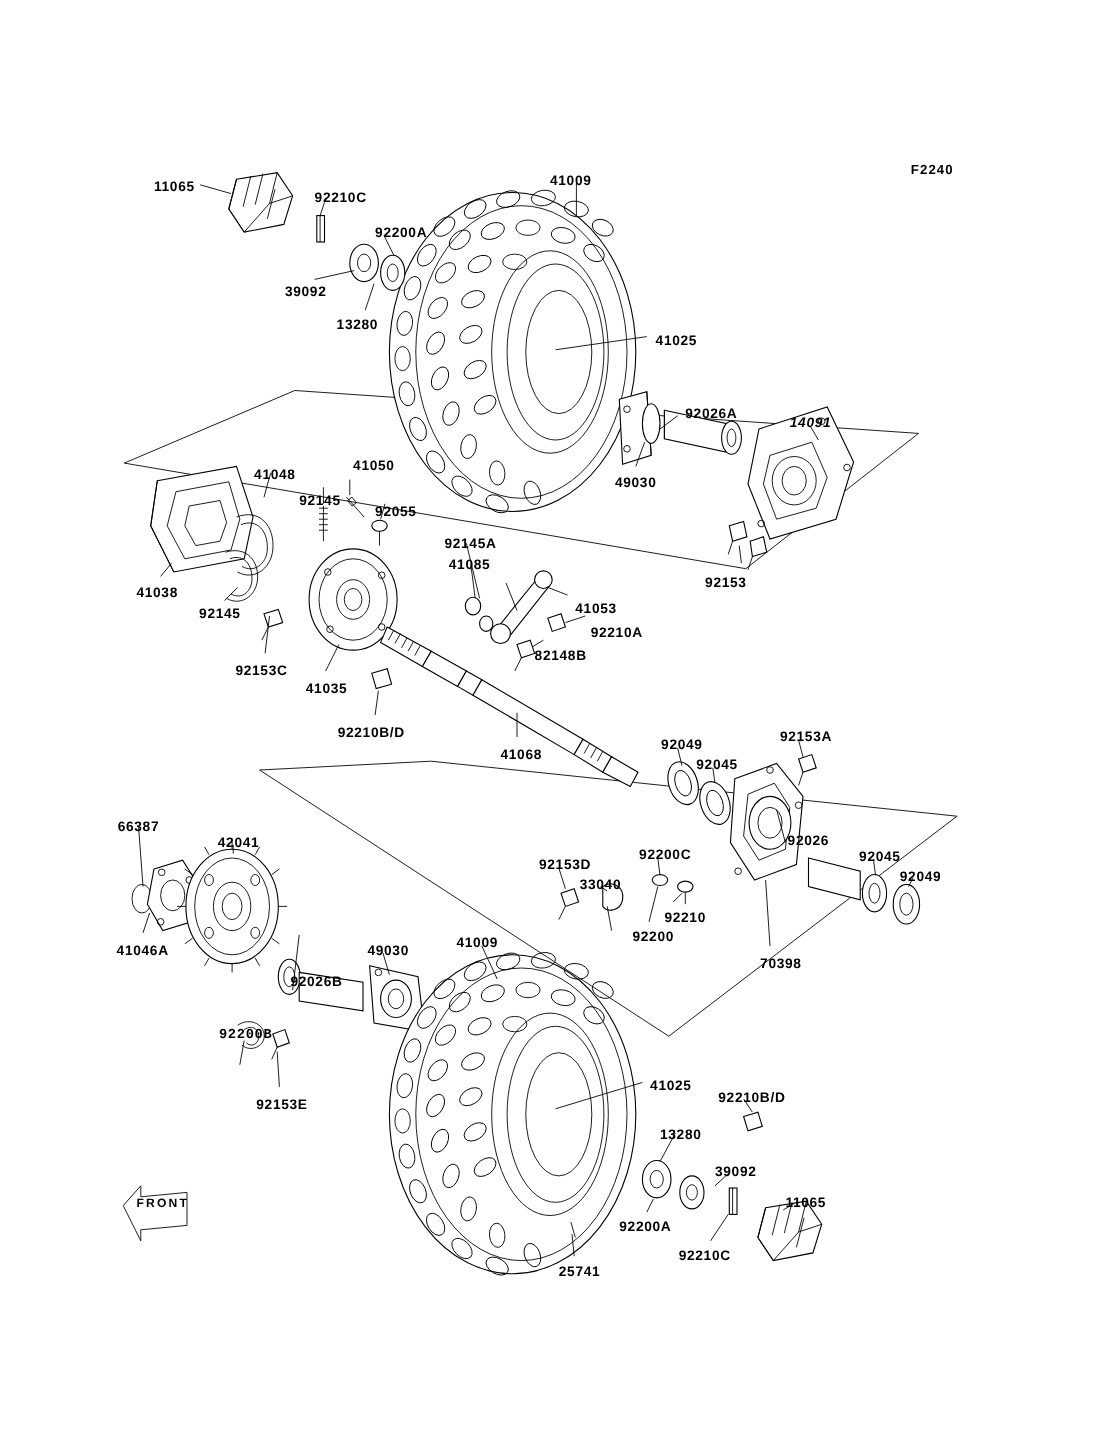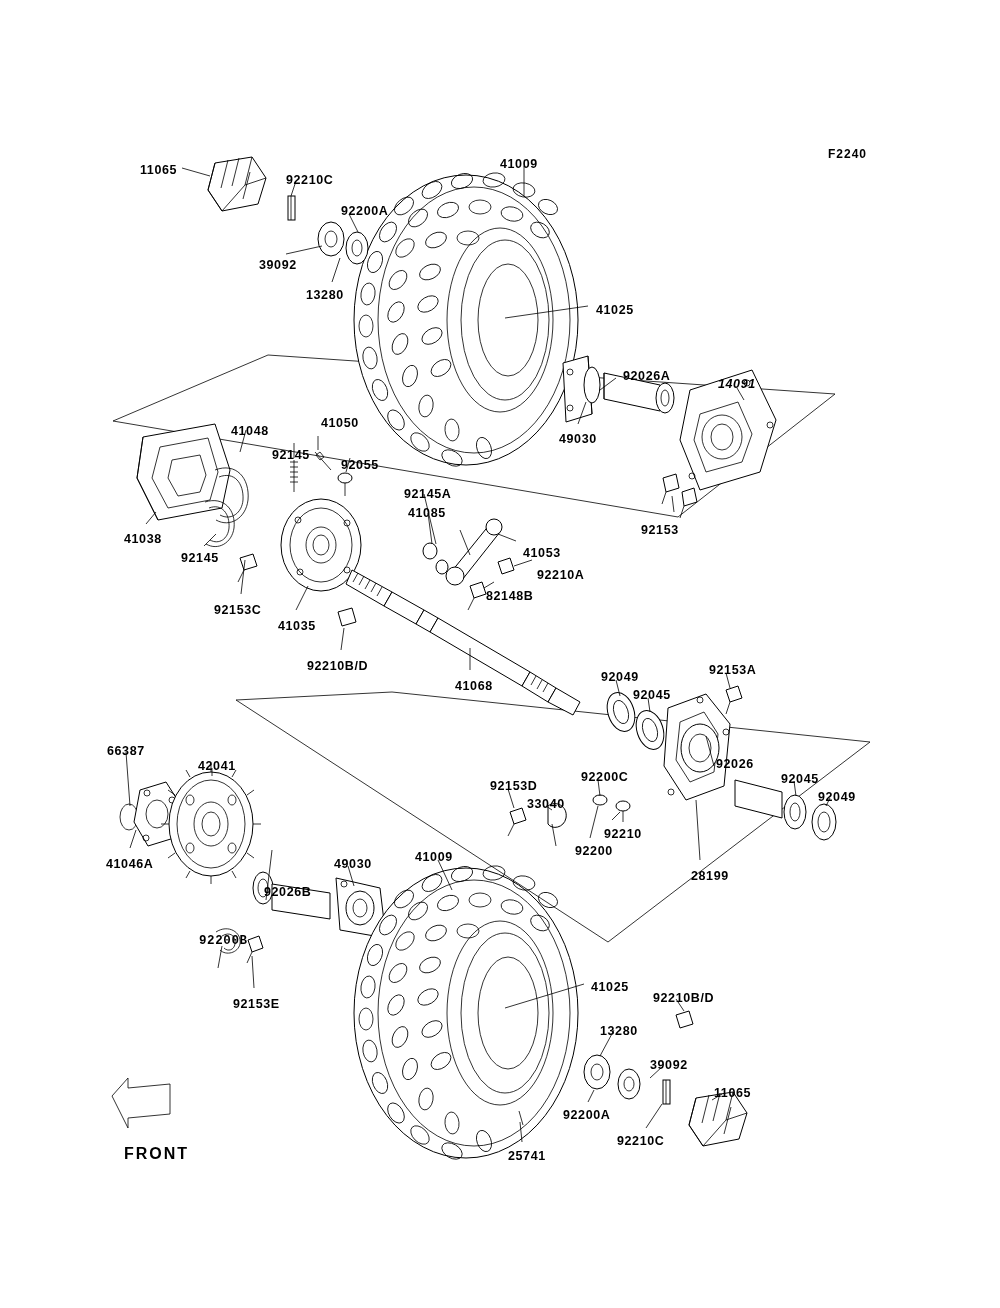--- a/index.html
+++ b/index.html
@@ -454,33 +454,33 @@
       <div class="label" style="left: 107px; top: 744px;">66387</div>
       <div class="label" style="left: 198px; top: 759px;">42041</div>
       <div class="label" style="left: 716px; top: 757px;">92026</div>
       <div class="label" style="left: 781px; top: 772px;">92045</div>
       <div class="label" style="left: 818px; top: 790px;">92049</div>
       <div class="label" style="left: 490px; top: 779px;">92153D</div>
       <div class="label" style="left: 527px; top: 797px;">33040</div>
       <div class="label" style="left: 581px; top: 770px;">92200C</div>
       <div class="label" style="left: 604px; top: 827px;">92210</div>
       <div class="label" style="left: 575px; top: 844px;">92200</div>
-      <div class="label" style="left: 691px; top: 869px;">28199</div>
+      <div class="label" style="left: 691px; top: 869px;">70398</div>
       <div class="label" style="left: 106px; top: 857px;">41046A</div>
       <div class="label" style="left: 264px; top: 841px; margin-top: 44px;">92026B</div>
       <div class="label" style="left: 334px; top: 857px;">49030</div>
       <div class="label" style="left: 415px; top: 850px;">41009</div>
       <div class="label" style="left: 199px; top: 934px; font-family: Liberation Mono, monospace;">92200B</div>
       <div class="label" style="left: 233px; top: 997px;">92153E</div>
       <div class="label" style="left: 591px; top: 980px;">41025</div>
       <div class="label" style="left: 653px; top: 991px;">92210B/D</div>
       <div class="label" style="left: 600px; top: 1024px;">13280</div>
       <div class="label" style="left: 650px; top: 1058px;">39092</div>
       <div class="label" style="left: 714px; top: 1086px;">11065</div>
       <div class="label" style="left: 563px; top: 1108px;">92200A</div>
       <div class="label" style="left: 617px; top: 1134px;">92210C</div>
       <div class="label" style="left: 508px; top: 1149px;">25741</div>
     </div>
 
   <div class="code" style="left:828px; top:147px;">F2240</div>
-  <div class="label" style="left:124px; top:1145px; font-size:16px; letter-spacing:2px;">FRONT</div>
+  <div class="label" style="left:124px; top:1088px; font-size:11px; letter-spacing:2px;">FRONT</div>
 
 </div>
 
 </body></html>

